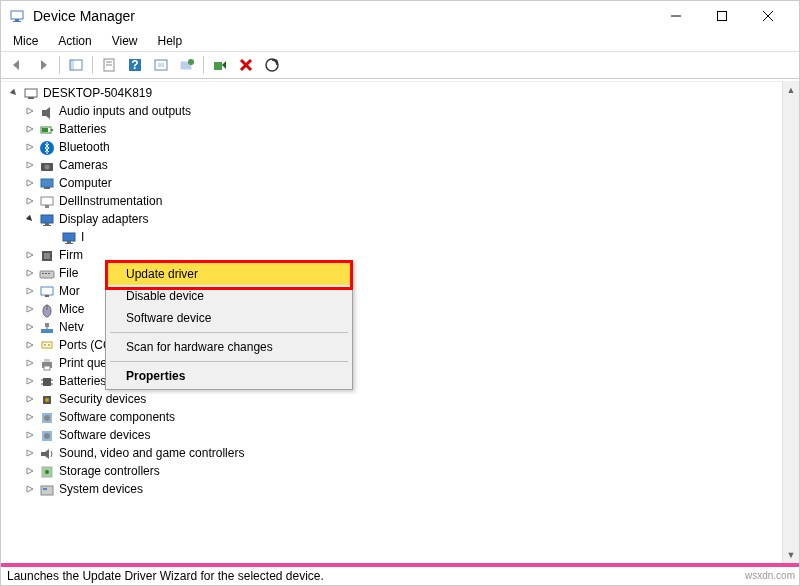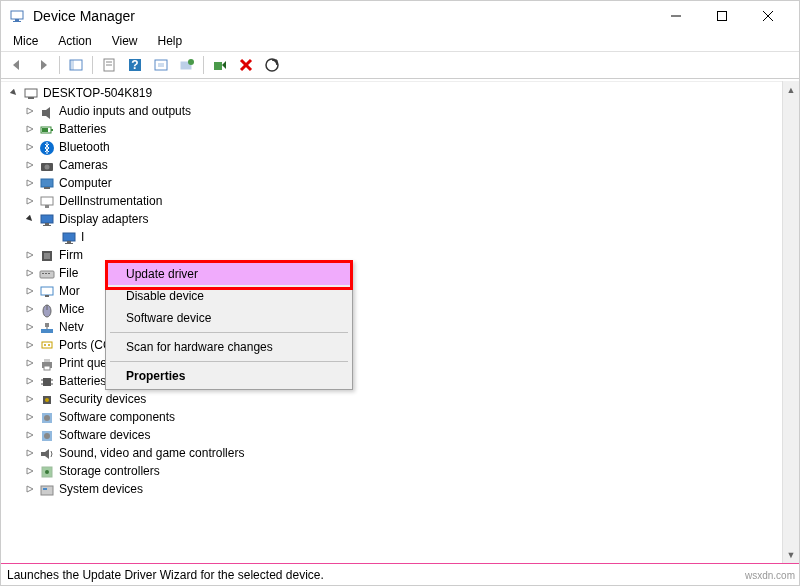--- a/index.html
+++ b/index.html
@@ -25,26 +25,26 @@
     .expander.empty { visibility: hidden; }
     .node-icon { width: 16px; height: 16px; margin: 0 4px 0 2px; display: flex; align-items: center; justify-content: center;}
     .node-label { }
     .indent-0 { padding-left: 6px; }
     .indent-1 { padding-left: 22px; }
     .indent-2 { padding-left: 44px; }
     
     .scrollbar { position: absolute; right: 0; top: 80px; bottom: 22px; width: 17px; background: #f0f0f0; border-left: 1px solid #e0e0e0;}
     .scroll-arrow { height: 17px; display:flex; align-items:center; justify-content:center; color:#666; font-size:9px;}
     
-    .statusbar { position: absolute; bottom: 0; left: 0; right: 0; height: 22px; border-top: 1px solid #ec4899; display: flex; align-items: center; padding: 0 6px; font-size: 12px; }
+    .statusbar { position: absolute; bottom: 0; left: 0; right: 0; height: 22px; border-top: 4px solid #ec4899; display: flex; align-items: center; padding: 0 6px; font-size: 12px; }
     
     .context-menu { position: absolute; left: 104px; top: 259px; width: 248px; background: #f0f0f0; border: 1px solid #a0a0a0; box-shadow: 2px 2px 4px rgba(0,0,0,0.2); padding: 2px; }
     .ctx-highlight { border: 3px solid #ff0000; position: absolute; top: -1px; left: -1px; right: -1px; height: 30px; pointer-events:none;}
     .ctx-item { height: 22px; display: flex; align-items: center; padding: 0 30px 0 18px; }
-    .ctx-item.sel { background: #f0abfc; }
+    .ctx-item.sel { background: #fde047; }
     .ctx-sep { height: 1px; background: #c0c0c0; margin: 3px 2px; }
     .ctx-item.bold { font-weight: bold; }
     
     .watermark { position: absolute; right: 4px; bottom: 4px; font-size: 10px; color: #999; }
   </style>
 </head>
 <body>
 
 <div class="titlebar">
   <span class="titlebar-icon">

